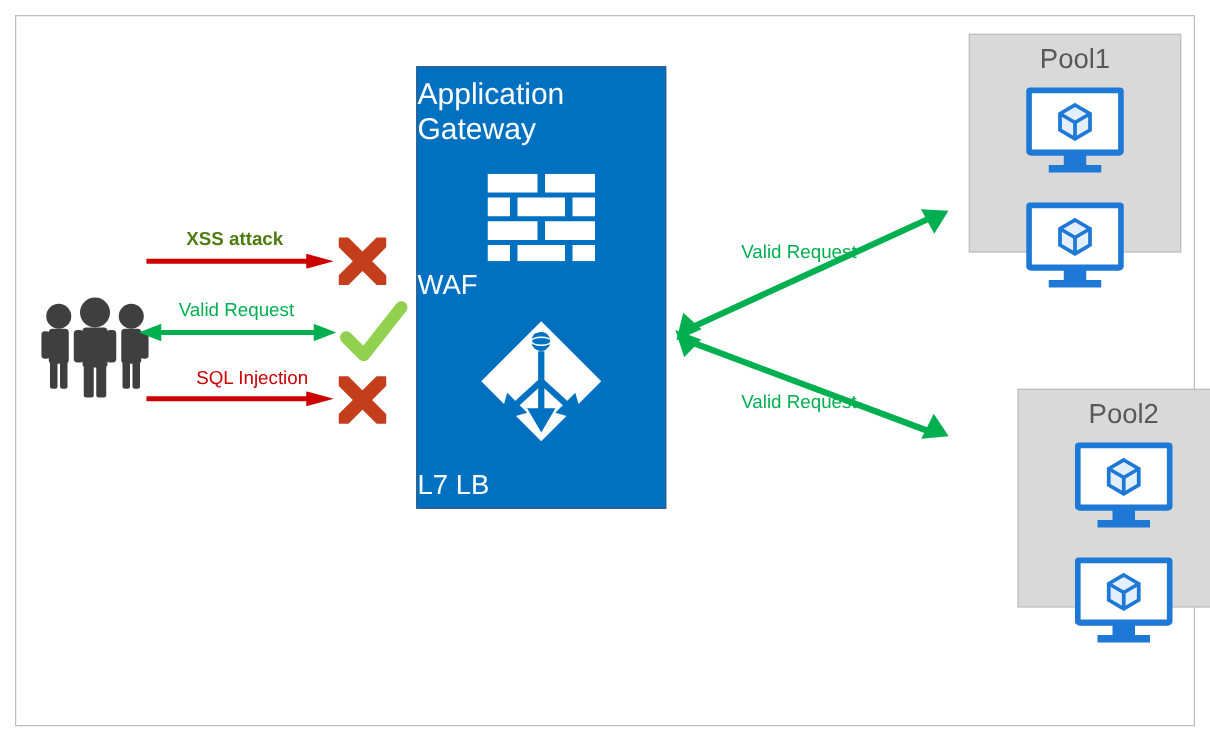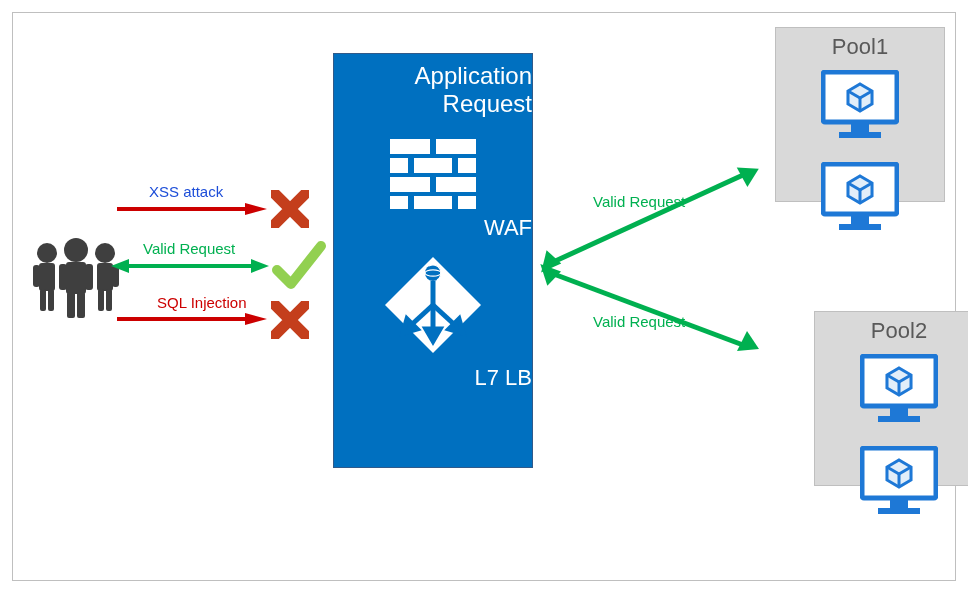--- a/index.html
+++ b/index.html
@@ -15,51 +15,51 @@
     left: 12px; top: 12px;
     width: 944px; height: 569px;
     border: 1px solid #bfbfbf;
     background: #fff;
   }
   .abs { position: absolute; }
 
   
   .gateway {
     left: 320px; top: 40px;
-    width: 200px; height: 415px;
+    width: 200px; height: 354px;
     background: #0070c0;
     color: #fff;
-    text-align: right;
+    text-align: left;
     border: 1px solid #305a8a;
     padding-top: 8px;
   }
   .gateway h1 { font-weight: 400; font-size: 24px; line-height: 1.15; }
   .waf-label { font-size: 22px; margin-top: 6px; font-weight: 400; }
-  .l7-label { font-size: 22px; margin-top: 10px; font-weight: 400; }
+  .l7-label { font-size: 22px; margin-top: 20px; font-weight: 400; }
   .firewall-icon { margin: 22px auto 0; width: 86px; height: 70px; }
   .lb-icon { margin: 14px auto 0; width: 100px; height: 100px; }
 
   
   .pool {
     width: 170px; height: 175px;
     background: #d9d9d9;
     border: 1px solid #bfbfbf;
     text-align: center;
     padding-top: 6px;
   }
   .pool-title { color:#595959; font-size: 22px; font-weight: 400; }
   .monitor-wrap { display:flex; flex-direction:column; align-items:center; gap:18px; margin-top:10px;}
   .monitor { width: 78px; height: 74px; }
 
   
   .people { left: 20px; top: 220px; width: 86px; height: 86px; }
 
   
   .arrow-label { color:#00b050; font-size:15px; position:absolute; text-align:left; }
-  .xss-label { color:#1d4ed8; font-size:15px; position:absolute; }
+  .xss-label { color:#4d7c0f; font-size:15px; position:absolute;font-weight:bold; }
   .sql-label { color:#cc0000; font-size:15px; position:absolute;margin-left:12px; }
 
   svg { display:block; }
 
   
   .check { left: 258px; top: 225px; width: 56px; height: 56px; }
   .cross { width: 38px; height: 38px; }
 
 </style>
 </head>
@@ -128,21 +128,21 @@
   </div>
   <div class="sql-label" style="left:132px; top:281px;">SQL Injection</div>
   <div class="abs cross" style="left:258px; top:288px;">
     <svg viewBox="0 0 38 38">
       <path d="M4,4 L34,34 M34,4 L4,34" stroke="#c43e1c" stroke-width="11" stroke-linecap="square"></path>
     </svg>
   </div>
 
   <div class="abs gateway">
     <h1>Application</h1>
-    <h1>Request</h1>
+    <h1>Gateway</h1>
 
     <div class="firewall-icon">
       <svg viewBox="0 0 86 70">
         <rect x="0" y="0" width="86" height="70" fill="none"></rect>
 
         <g fill="#fff">
 
           <rect x="0" y="0" width="40" height="15"></rect>
           <rect x="46" y="0" width="40" height="15"></rect>
 

